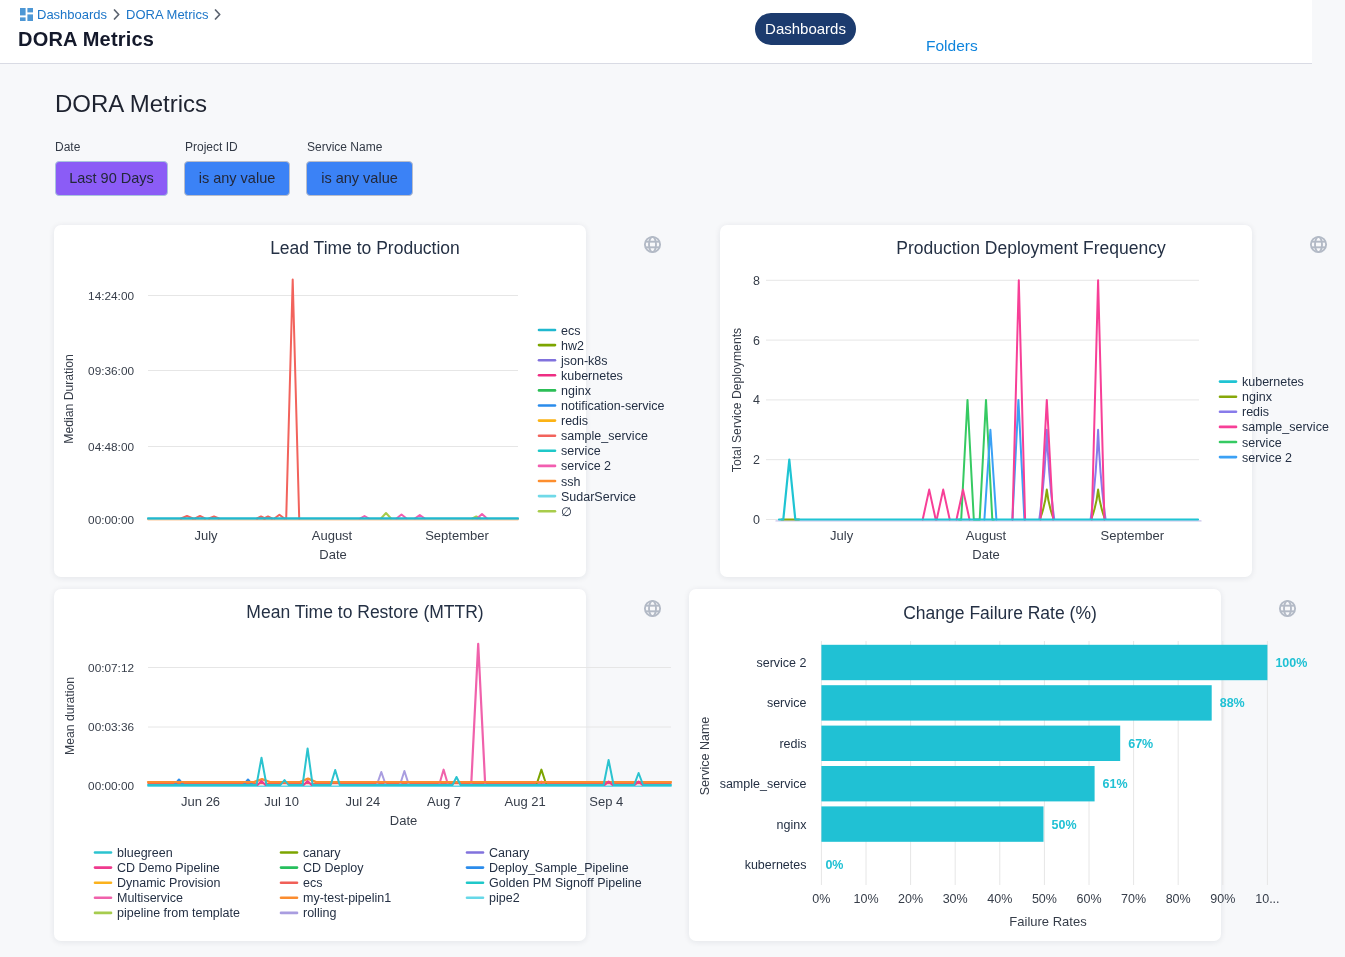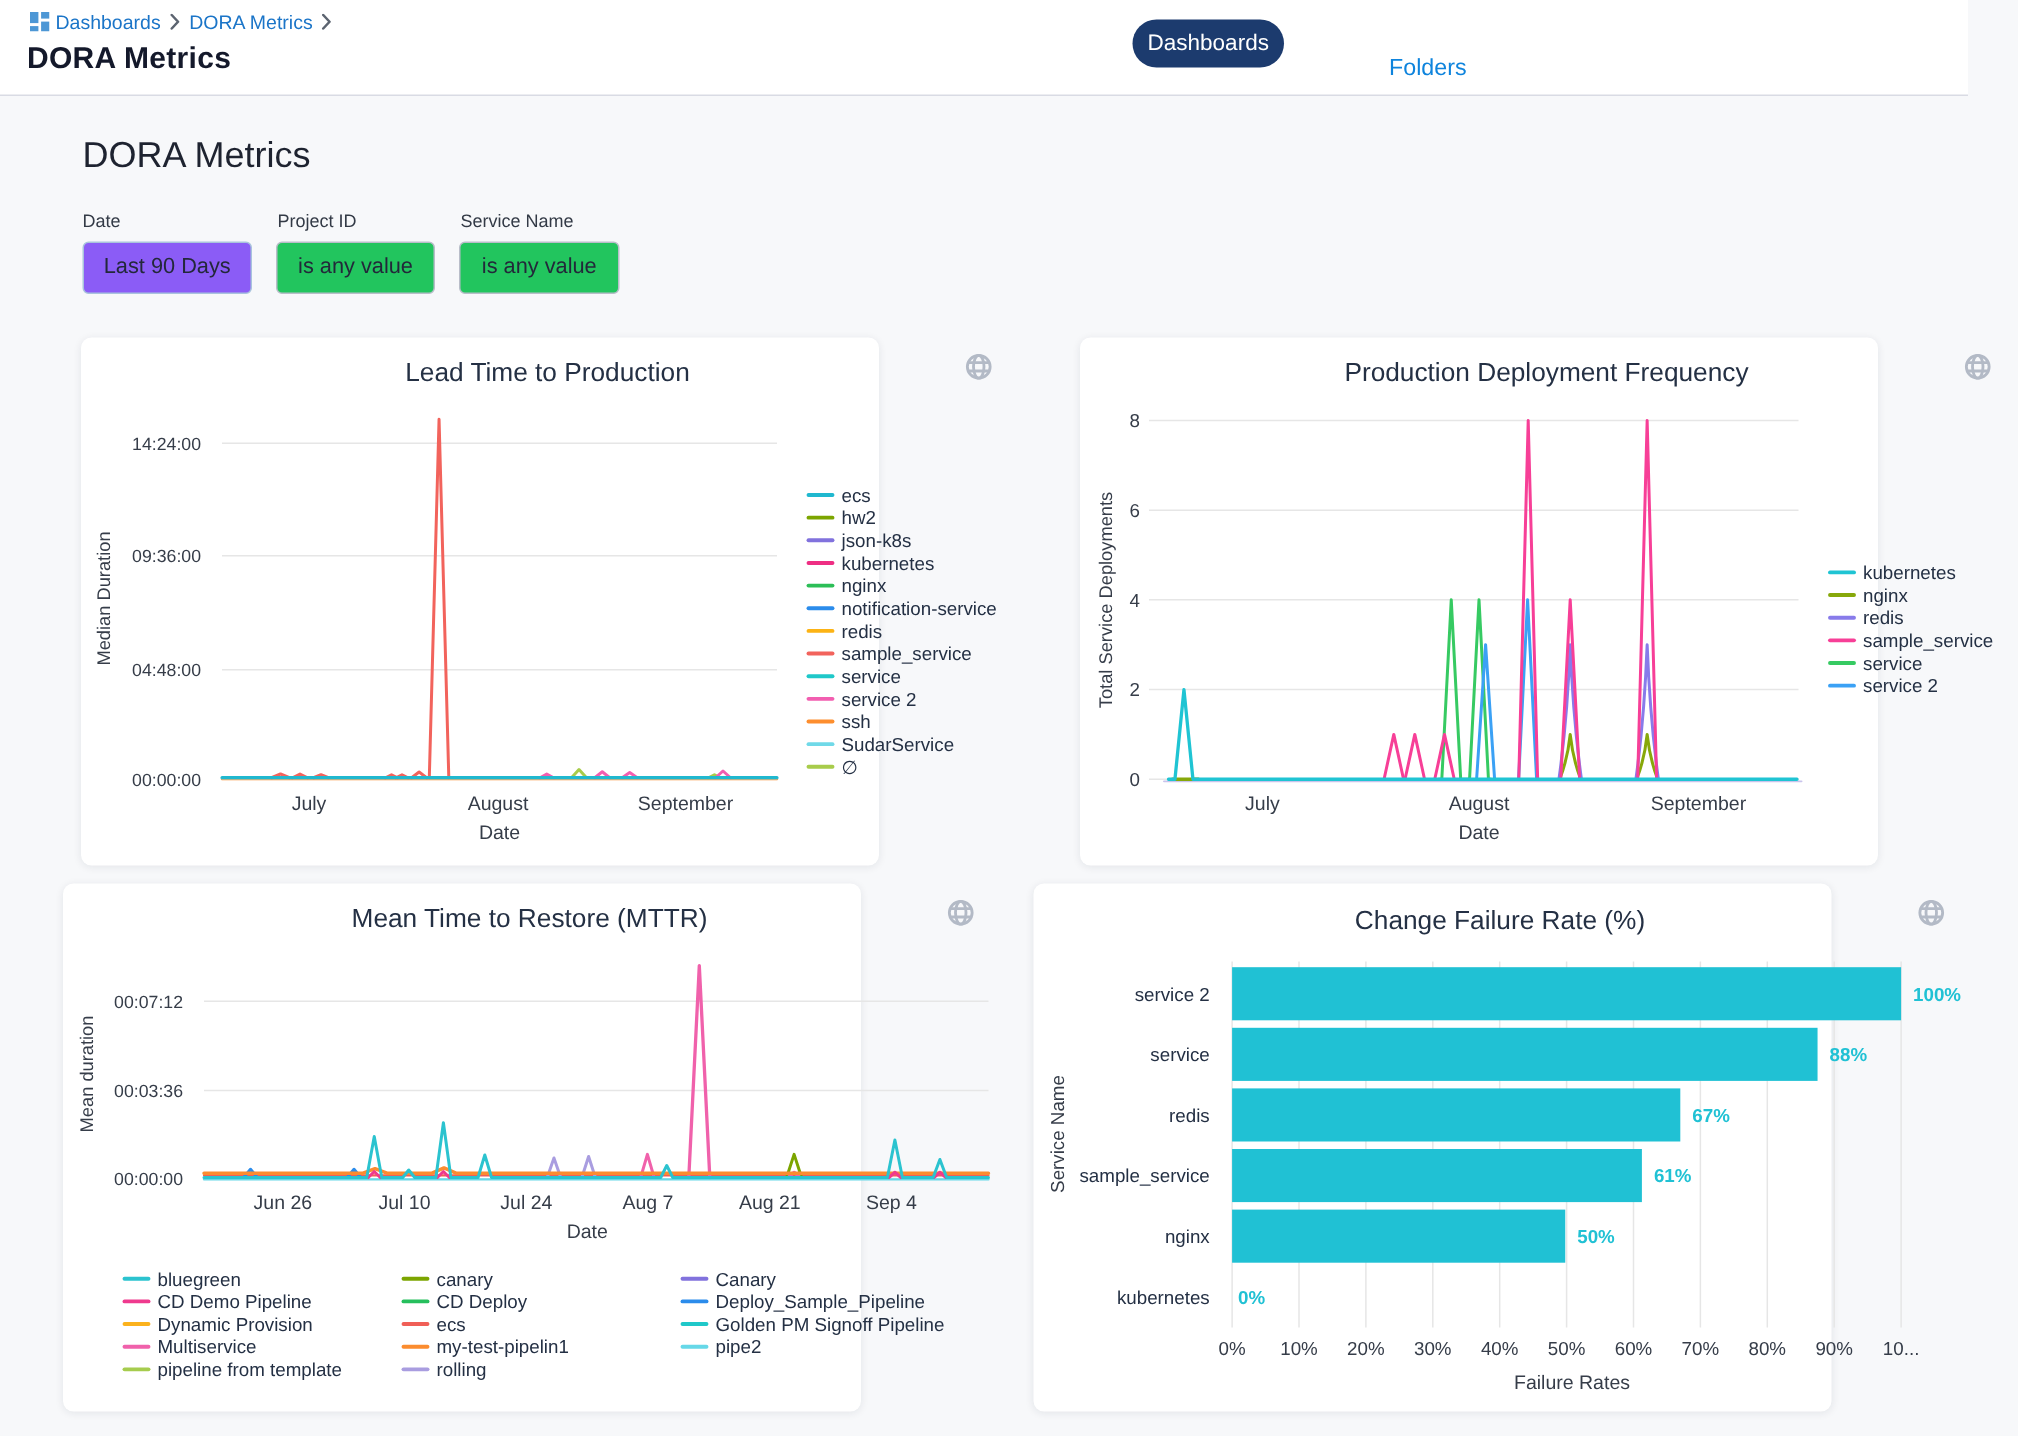--- a/index.html
+++ b/index.html
@@ -5,21 +5,21 @@
   html,body{margin:0;padding:0;}
   body{width:1345px;height:957px;background:#f7f8fa;font-family:"Liberation Sans",sans-serif;position:relative;overflow:hidden;}
   .hdr{position:absolute;left:0;top:0;width:1312px;height:63px;background:#fff;border-bottom:1px solid #d9dbe4;}
   .crumb{position:absolute;left:37px;top:7px;font-size:13px;color:#1b75c8;}
   .chev{margin:0 6px;vertical-align:-1px;}
   .hdr-title{position:absolute;left:18px;top:28px;font-size:20px;font-weight:bold;color:#14192b;letter-spacing:0.2px;}
   .pill{position:absolute;left:755px;top:13px;width:101px;height:32px;background:#1c3b6e;border-radius:16px;color:#fff;font-size:15px;text-align:center;line-height:32px;}
   .folders{position:absolute;left:926px;top:20px;font-size:15.5px;color:#0e84dd;margin-top:17px;}
   .bigtitle{position:absolute;left:55px;top:90px;font-size:24px;color:#1e2330;}
   .flabel{position:absolute;font-size:12px;color:#333a46;}
-  .fbtn{position:absolute;height:33px;border:1px solid #b9bdc9;border-radius:4px;background:#22c55e;font-size:14.5px;color:#23283a;text-align:center;line-height:33px;top:161px;}
+  .fbtn{position:absolute;height:33px;border:1px solid #b9bdc9;border-radius:4px;background:#3b82f6;font-size:14.5px;color:#23283a;text-align:center;line-height:33px;top:161px;}
   .fbtn.sel{background:#8b5cf6;border-color:#a9c4dd;}
   .card{position:absolute;width:532px;height:352px;background:#fff;border-radius:7px;box-shadow:0 1px 6px rgba(20,30,60,0.09);}
   svg text{font-family:"Liberation Sans",sans-serif;}
 </style>
 </head>
 <body>
   <div class="hdr">
     <div class="crumb">
       <svg width="13" height="13" viewBox="0 0 13 13" style="position:absolute;left:-17px;top:1px;">
         <rect x="0" y="0" width="5.6" height="7.4" fill="#4d97d5"></rect>
@@ -156,21 +156,21 @@
       <text x="522" y="176.2" font-size="12.5" fill="#243044">nginx</text>
       <line x1="500" y1="186.79999999999998" x2="516" y2="186.79999999999998" stroke="#887bea" stroke-width="2.6" stroke-linecap="round"></line>
       <text x="522" y="191.29999999999998" font-size="12.5" fill="#243044">redis</text>
       <line x1="500" y1="201.89999999999998" x2="516" y2="201.89999999999998" stroke="#f73f97" stroke-width="2.6" stroke-linecap="round"></line>
       <text x="522" y="206.39999999999998" font-size="12.5" fill="#243044">sample_service</text>
       <line x1="500" y1="216.99999999999997" x2="516" y2="216.99999999999997" stroke="#36ca62" stroke-width="2.6" stroke-linecap="round"></line>
       <text x="522" y="221.49999999999997" font-size="12.5" fill="#243044">service</text>
       <line x1="500" y1="232.09999999999997" x2="516" y2="232.09999999999997" stroke="#3ba1f5" stroke-width="2.6" stroke-linecap="round"></line>
       <text x="522" y="236.59999999999997" font-size="12.5" fill="#243044">service 2</text>
     </svg></div>
-  <div class="card" style="left:42px;top:589px;text-align:center;"><svg width="623" height="352" viewBox="0 0 623 352">
+  <div class="card" style="left:54px;top:589px;text-align:center;"><svg width="623" height="352" viewBox="0 0 623 352">
       <text x="311" y="29" font-size="17.5" fill="#243044" text-anchor="middle" font-weight="500">Mean Time to Restore (MTTR)</text>
       <g stroke="#b3bac6" stroke-width="1.9" fill="none">
 <circle cx="598.5" cy="19.5" r="7.6"></circle>
 <ellipse cx="598.5" cy="19.5" rx="3.5" ry="7.6"></ellipse>
 <line x1="591.4" y1="16.7" x2="605.6" y2="16.7"></line>
 <line x1="591.4" y1="22.3" x2="605.6" y2="22.3"></line>
 </g>
       <line x1="94" y1="78.5" x2="617" y2="78.5" stroke="#e6e6e6" stroke-width="1"></line>
       <text x="80" y="82.7" font-size="11.8" fill="#363d49" text-anchor="end">00:07:12</text>
       <line x1="94" y1="138" x2="617" y2="138" stroke="#e6e6e6" stroke-width="1"></line>

